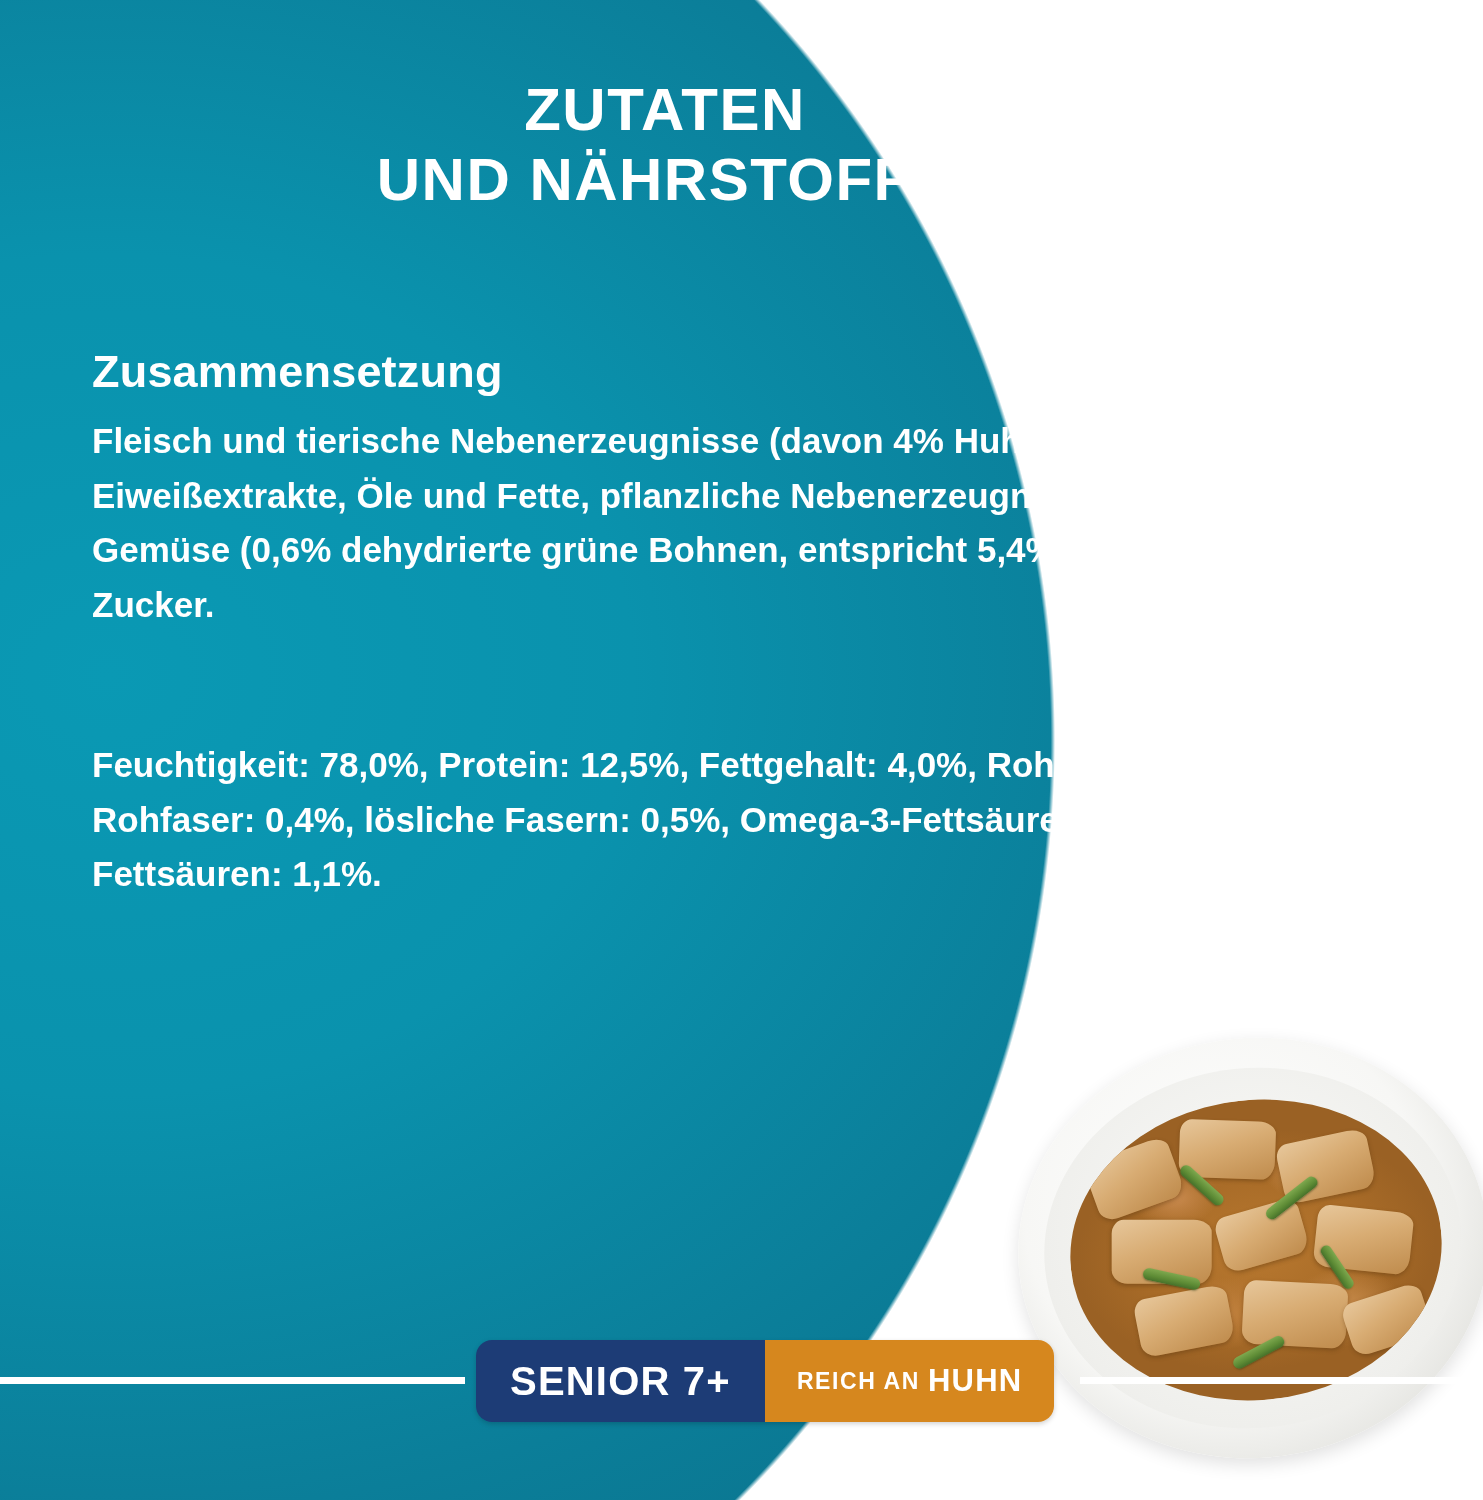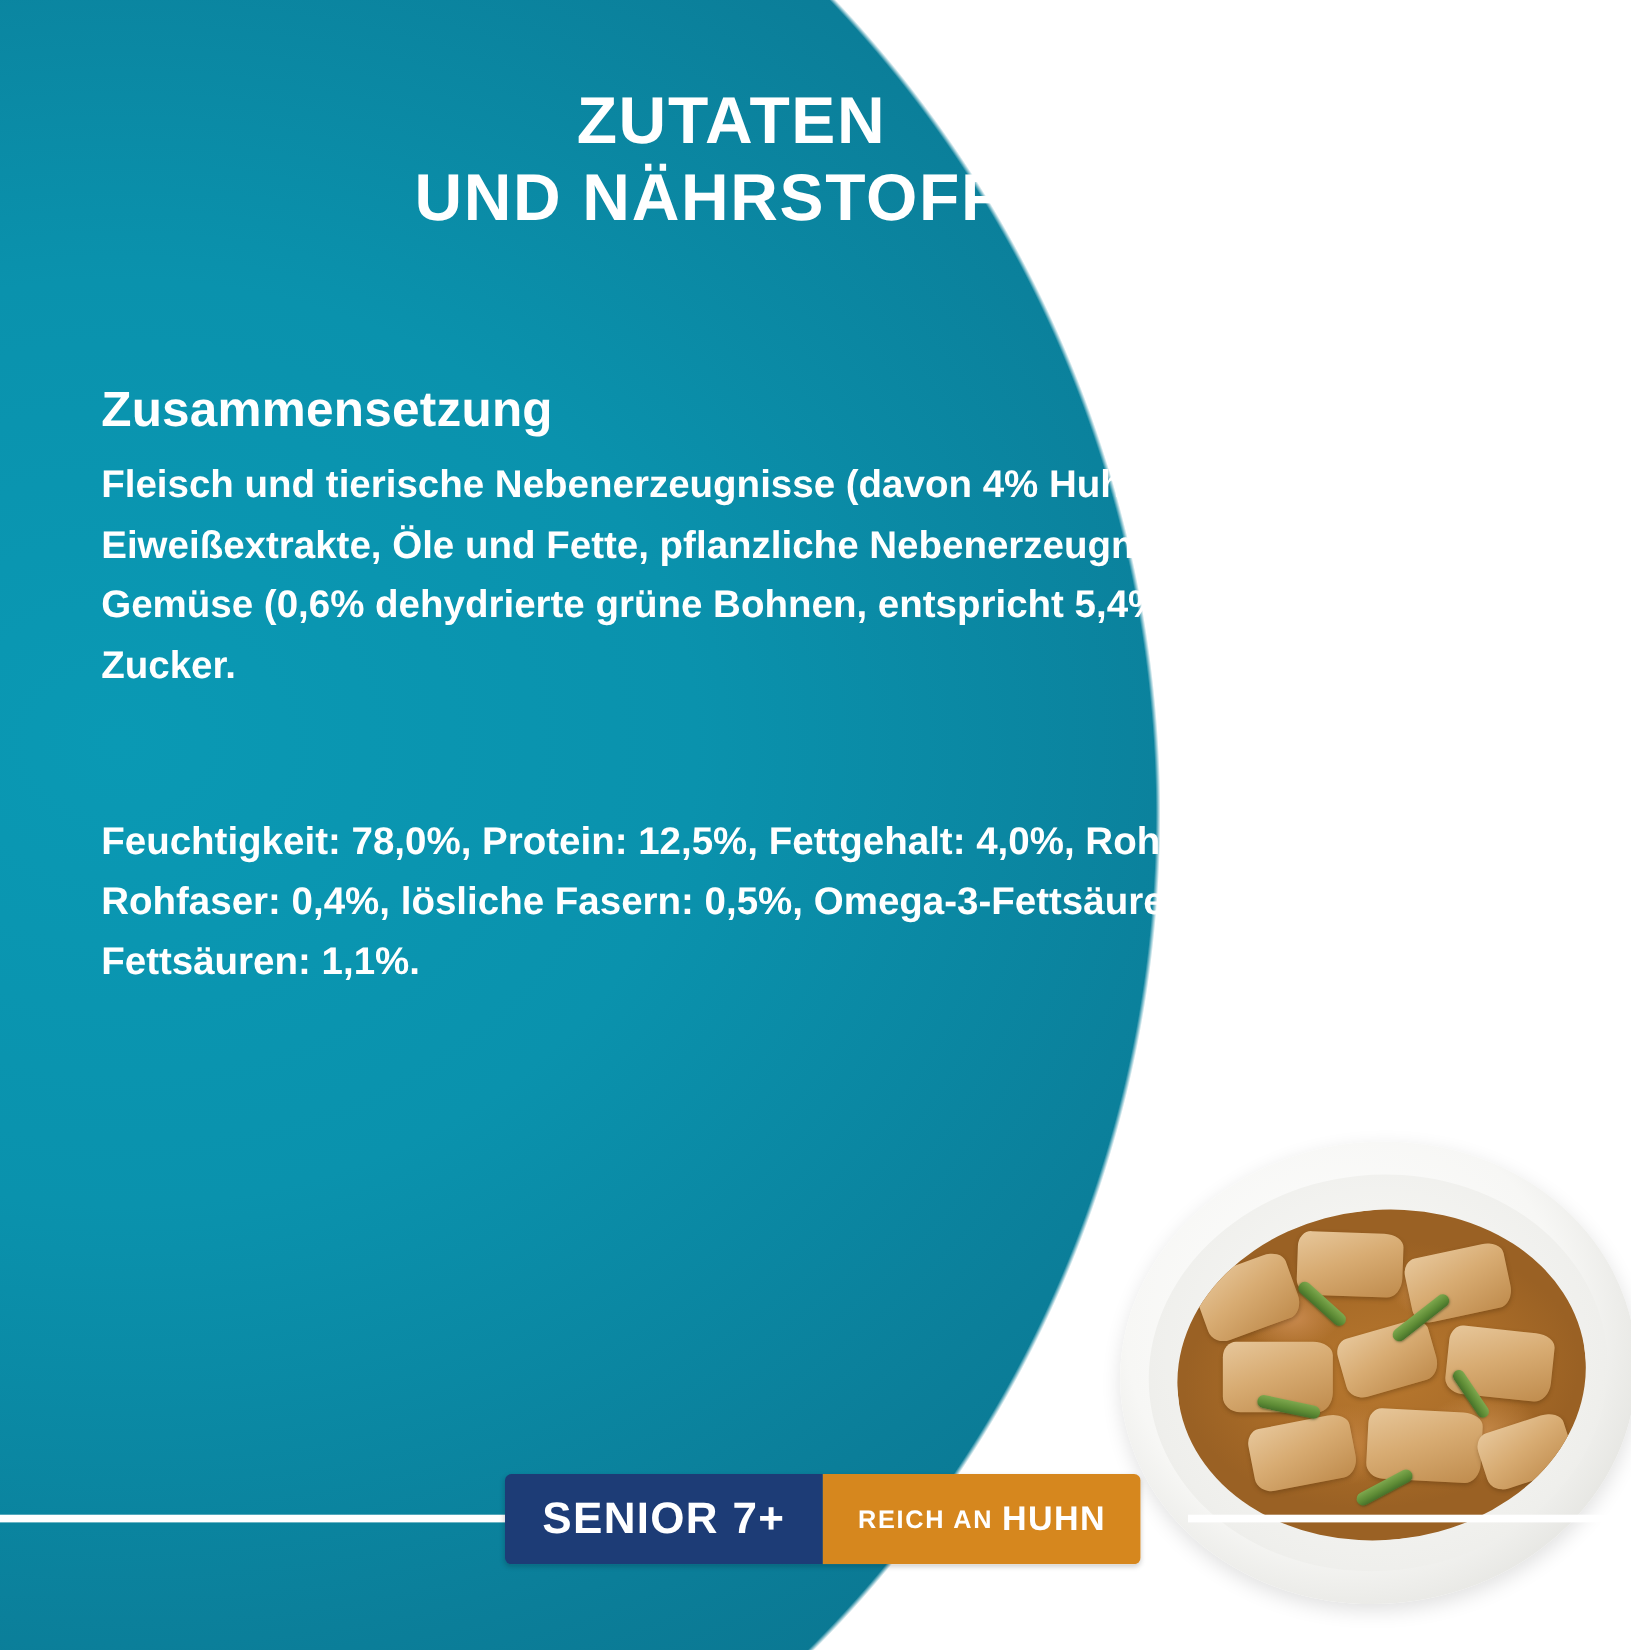--- a/index.html
+++ b/index.html
@@ -148,26 +148,26 @@
   .bean {
     position: absolute;
     border-radius: 6px;
     background: linear-gradient(180deg, #7ea84e 0%, #5d8b35 60%, #46702a 100%);
     box-shadow: 0 1px 2px rgba(40,60,20,0.5);
   }
 
   
   .banner {
     position: absolute;
-    left: 459px;
+    left: 476px;
     top: 1340px;
     height: 82px;
     display: flex;
     align-items: stretch;
-    border-radius: 6px;
+    border-radius: 16px;
     overflow: hidden;
     box-shadow: 0 2px 5px rgba(0,0,0,0.18);
     z-index: 5;
   }
   .banner-left {
     background: #1d3c76;
     color: #ffffff;
     display: flex;
     align-items: center;
     padding: 0 34px;

